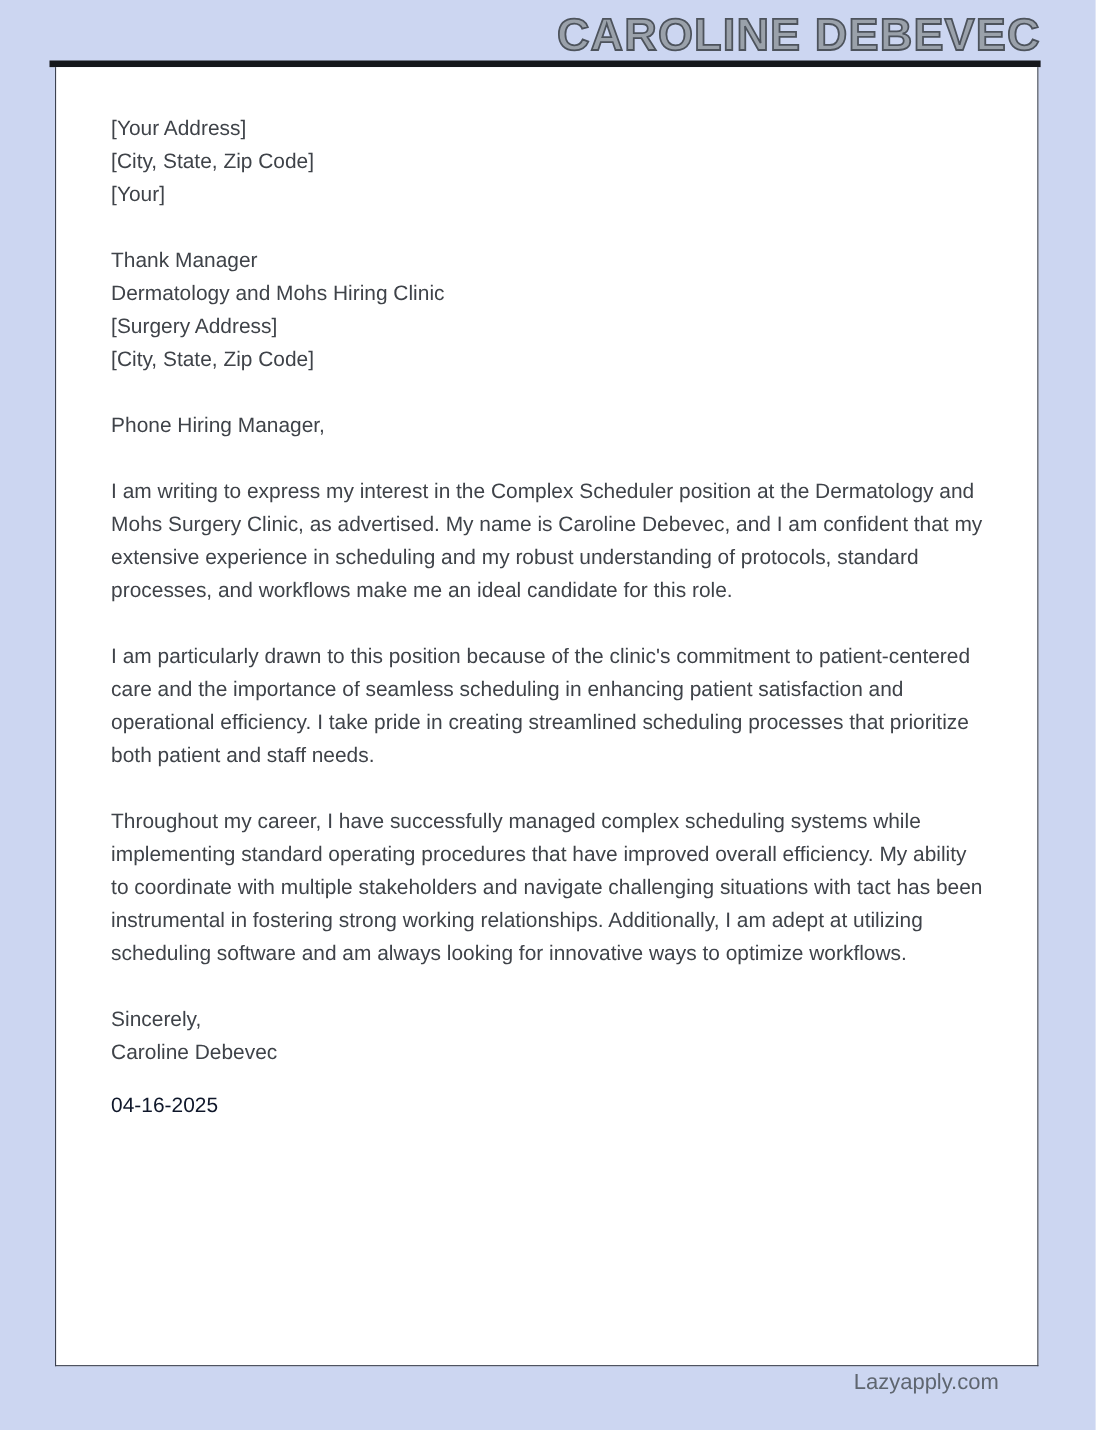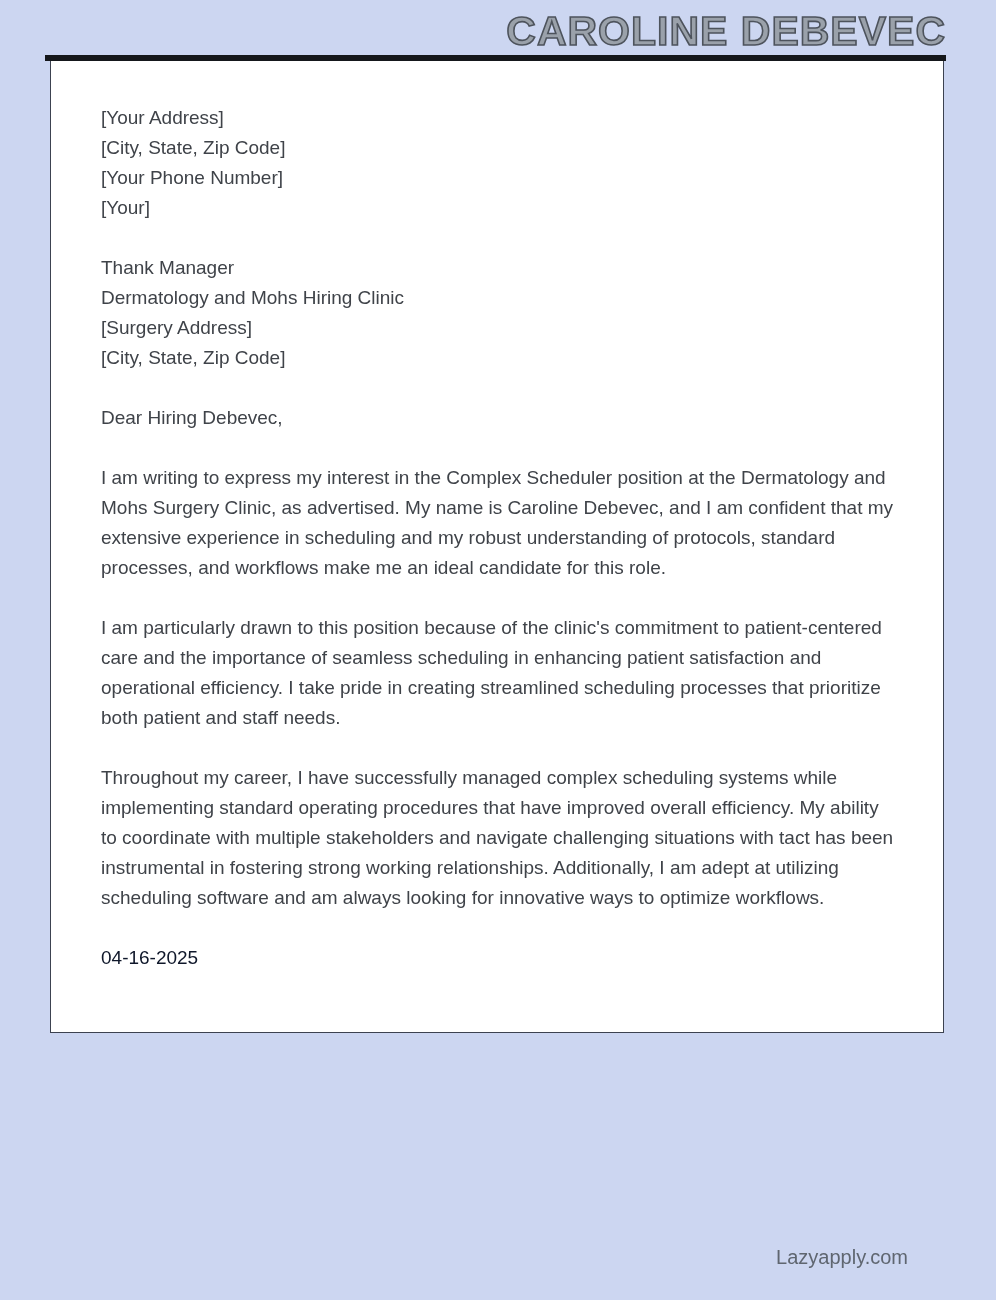--- a/index.html
+++ b/index.html
@@ -34,21 +34,21 @@
     left: 45px;
     width: 901px;
     height: 6px;
     background: #15171b;
   }
   .page {
     position: absolute;
     top: 61px;
     left: 50px;
     width: 894px;
-    height: 972px;
+    height: 1181px;
     background: #ffffff;
     border: 1px solid #3c4250;
     border-top: none;
     padding: 42px 46px 0 50px;
     color: #3f4349;
     font-size: 19px;
     line-height: 30px;
   }
   .line { margin: 0; }
   .block { margin: 0 0 30px 0; }
@@ -76,39 +76,42 @@
     <div class="header-name">CAROLINE DEBEVEC</div>
   </div>
 
   <div class="header-rule"></div>
 
   <div class="page">
 
     <div class="block">
       <p class="line">[Your Address]</p>
       <p class="line">[City, State, Zip Code]</p>
-      <p class="line">[Your Phone Number]</p>
       <p class="line">[Your]</p>
     </div>
 
     <div class="block">
       <p class="line">Thank Manager</p>
       <p class="line">Dermatology and Mohs Hiring Clinic</p>
       <p class="line">[Surgery Address]</p>
       <p class="line">[City, State, Zip Code]</p>
     </div>
 
     <div class="block">
-      <p class="line">Dear Hiring Debevec,</p>
+      <p class="line">Phone Hiring Manager,</p>
     </div>
 
     <p class="para">I am writing to express my interest in the Complex Scheduler position at the Dermatology and Mohs Surgery Clinic, as advertised. My name is Caroline Debevec, and I am confident that my extensive experience in scheduling and my robust understanding of protocols, standard processes, and workflows make me an ideal candidate for this role.</p>
     <p class="para">I am particularly drawn to this position because of the clinic's commitment to patient-centered care and the importance of seamless scheduling in enhancing patient satisfaction and operational efficiency. I take pride in creating streamlined scheduling processes that prioritize both patient and staff needs.</p>
     <p class="para">Throughout my career, I have successfully managed complex scheduling systems while implementing standard operating procedures that have improved overall efficiency. My ability to coordinate with multiple stakeholders and navigate challenging situations with tact has been instrumental in fostering strong working relationships. Additionally, I am adept at utilizing scheduling software and am always looking for innovative ways to optimize workflows.</p>
 
+    <div class="closing-block">
+      <p class="line">Sincerely,</p>
+      <p class="line">Caroline Debevec</p>
+    </div>
 
     <p class="date-line">04-16-2025</p>
 
   </div>
 
   <div class="watermark">Lazyapply.com</div>
 
 </div>
 
 </body></html>

